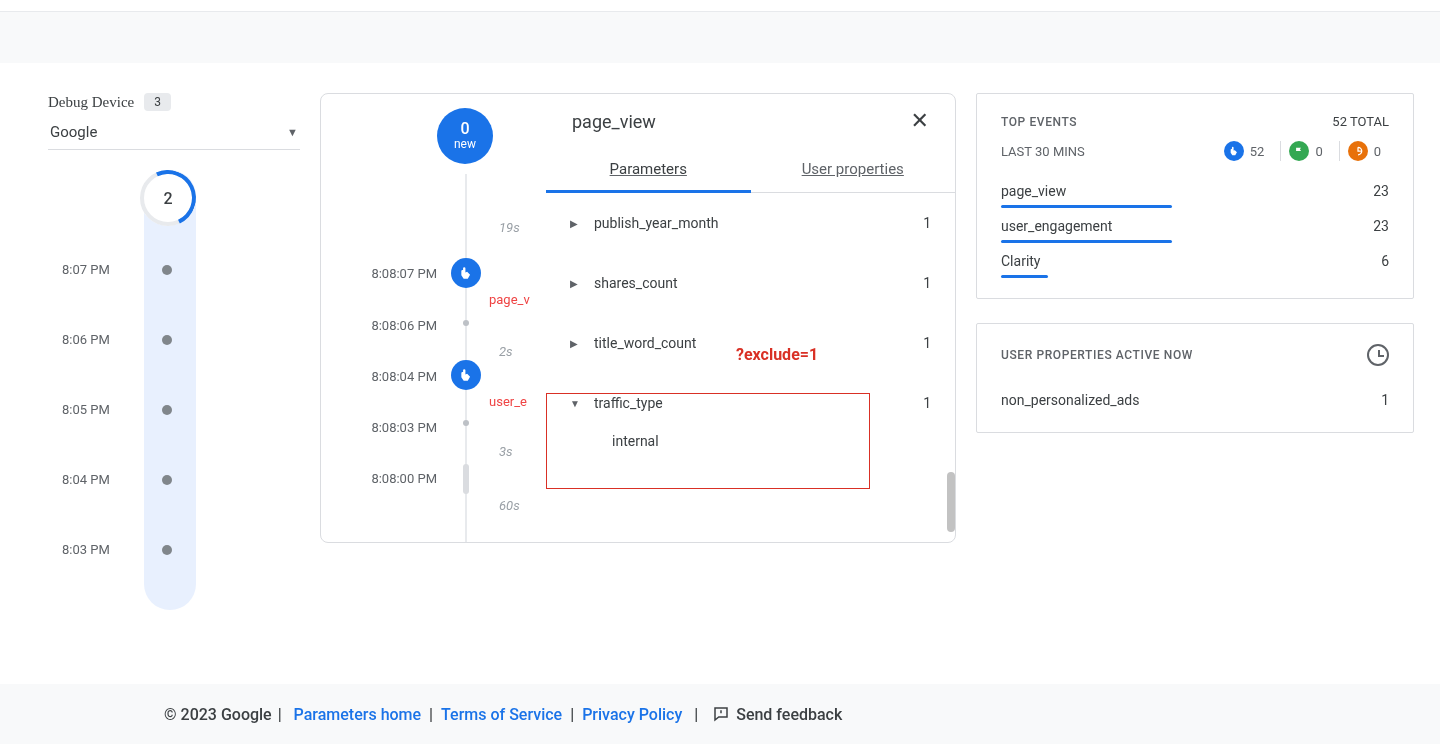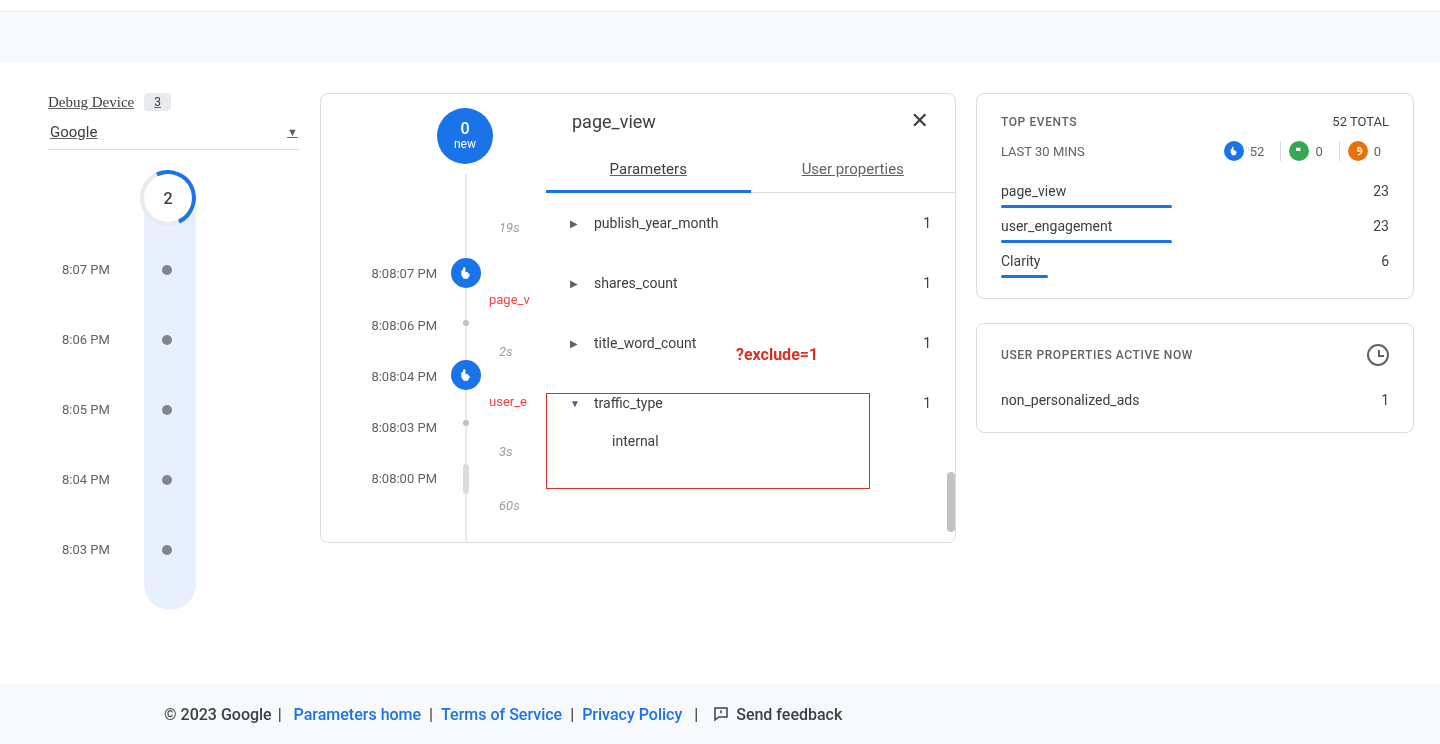--- a/index.html
+++ b/index.html
@@ -4,21 +4,21 @@
 <style>
   * { box-sizing: border-box; margin: 0; padding: 0; }
   body { font-family: Roboto, 'Helvetica Neue', Arial, sans-serif; font-size: 13px; color: #5f6368; background: #fff; width: 1440px; height: 744px; overflow: hidden; position: relative; }
   .top-spacer { height: 11px; background: #fff; }
   .hr-line { height: 1px; background: #e8eaed; }
   .header-band { height: 51px; background: #f8f9fa; }
 
   .content { display: flex; gap: 20px; padding: 0 24px 0 48px; margin-top: 30px; }
 
   
-  .left-col { width: 252px; text-decoration: underline; }
+  .left-col { width: 252px; }
   .debug-row { display: flex; align-items: center; gap: 10px; font-family: Georgia, 'Times New Roman', serif; font-size: 15px; color: #3c4043; }
   .debug-badge { background: #e8eaed; color: #3c4043; border-radius: 4px; font-family: Roboto, Arial, sans-serif; font-size: 12px; padding: 2px 10px; }
   .device-select { margin-top: 12px; display: flex; justify-content: space-between; align-items: center; border-bottom: 1px solid #dadce0; padding: 0 2px 8px 2px; font-size: 15px; color: #3c4043; }
   .down-tri { font-size: 11px; color: #5f6368; }
 
   .mini-timeline { position: relative; margin-top: 20px; height: 440px; }
   .mini-active { position: absolute; left: 96px; top: 0; width: 52px; background: #e8f0fe; border-radius: 26px; bottom: 0; }
   .big-circle { position: absolute; left: 92px; top: 0; width: 56px; height: 56px; border-radius: 50%; background: #fff; display: flex; align-items: center; justify-content: center; font-size: 16px; color: #3c4043; font-weight: 500; }
   .big-circle::before { content: ""; position: absolute; inset: 0; border-radius: 50%; border: 4px solid #e8eaed; }
   .big-circle::after { content: ""; position: absolute; inset: 0; border-radius: 50%; border: 4px solid transparent; border-top-color: #1a73e8; border-right-color: #1a73e8; transform: rotate(20deg); }
@@ -58,21 +58,21 @@
   .param-left { display: flex; align-items: center; gap: 14px; }
   .param-arrow { font-size: 10px; color: #5f6368; width: 10px; display: inline-block; }
   .param-sub { padding: 0 0 14px 42px; font-size: 14px; color: #3c4043; }
   .highlight-box { position: absolute; border: 1px solid #d93025; pointer-events: none; }
   .annot { position: absolute; color: #d93025; font-weight: 700; font-size: 16px; }
 
   .center-scroll-thumb { position: absolute; right: 0; top: 378px; width: 8px; height: 60px; background: #c2c2c2; border-radius: 4px; }
 
   
   .right-col { width: 438px; display: flex; flex-direction: column; gap: 24px; }
-  .r-card { border: 1px solid #dadce0; border-radius: 8px; padding: 20px 24px 18px; }
+  .r-card { border: 1px solid #dadce0; border-radius: 2px; padding: 20px 24px 18px; }
   .r-head { display: flex; justify-content: space-between; align-items: center; }
   .r-title { font-size: 12px; letter-spacing: 0.6px; color: #5f6368; font-weight: 500; }
   .r-total { font-size: 13px; color: #3c4043; }
   .r-sub-row { display: flex; justify-content: space-between; align-items: center; margin-top: 12px; font-size: 13px; }
   .mini-legend { display: flex; align-items: center; gap: 8px; }
   .leg-item { display: flex; align-items: center; gap: 6px; padding: 0 8px; }
   .leg-item + .leg-item { border-left: 1px solid #dadce0; }
   .leg-circle { width: 20px; height: 20px; border-radius: 50%; display: flex; align-items: center; justify-content: center; }
   .leg-circle svg { width: 10px; height: 10px; fill: #fff; }
   .leg-blue { background: #1a73e8; }

